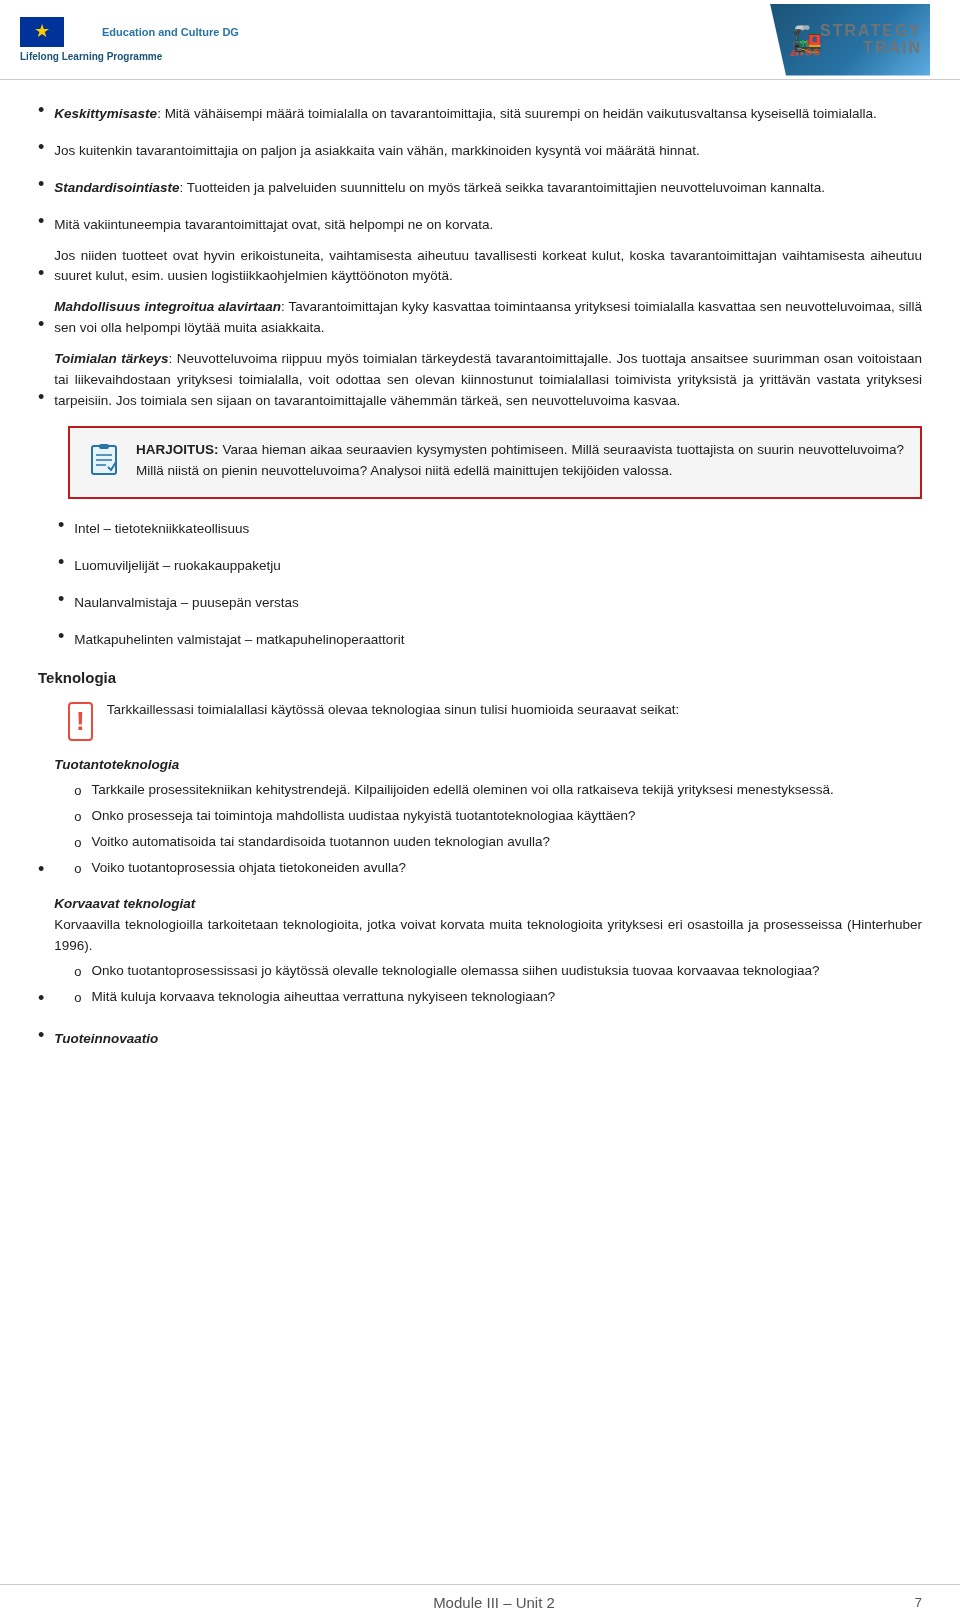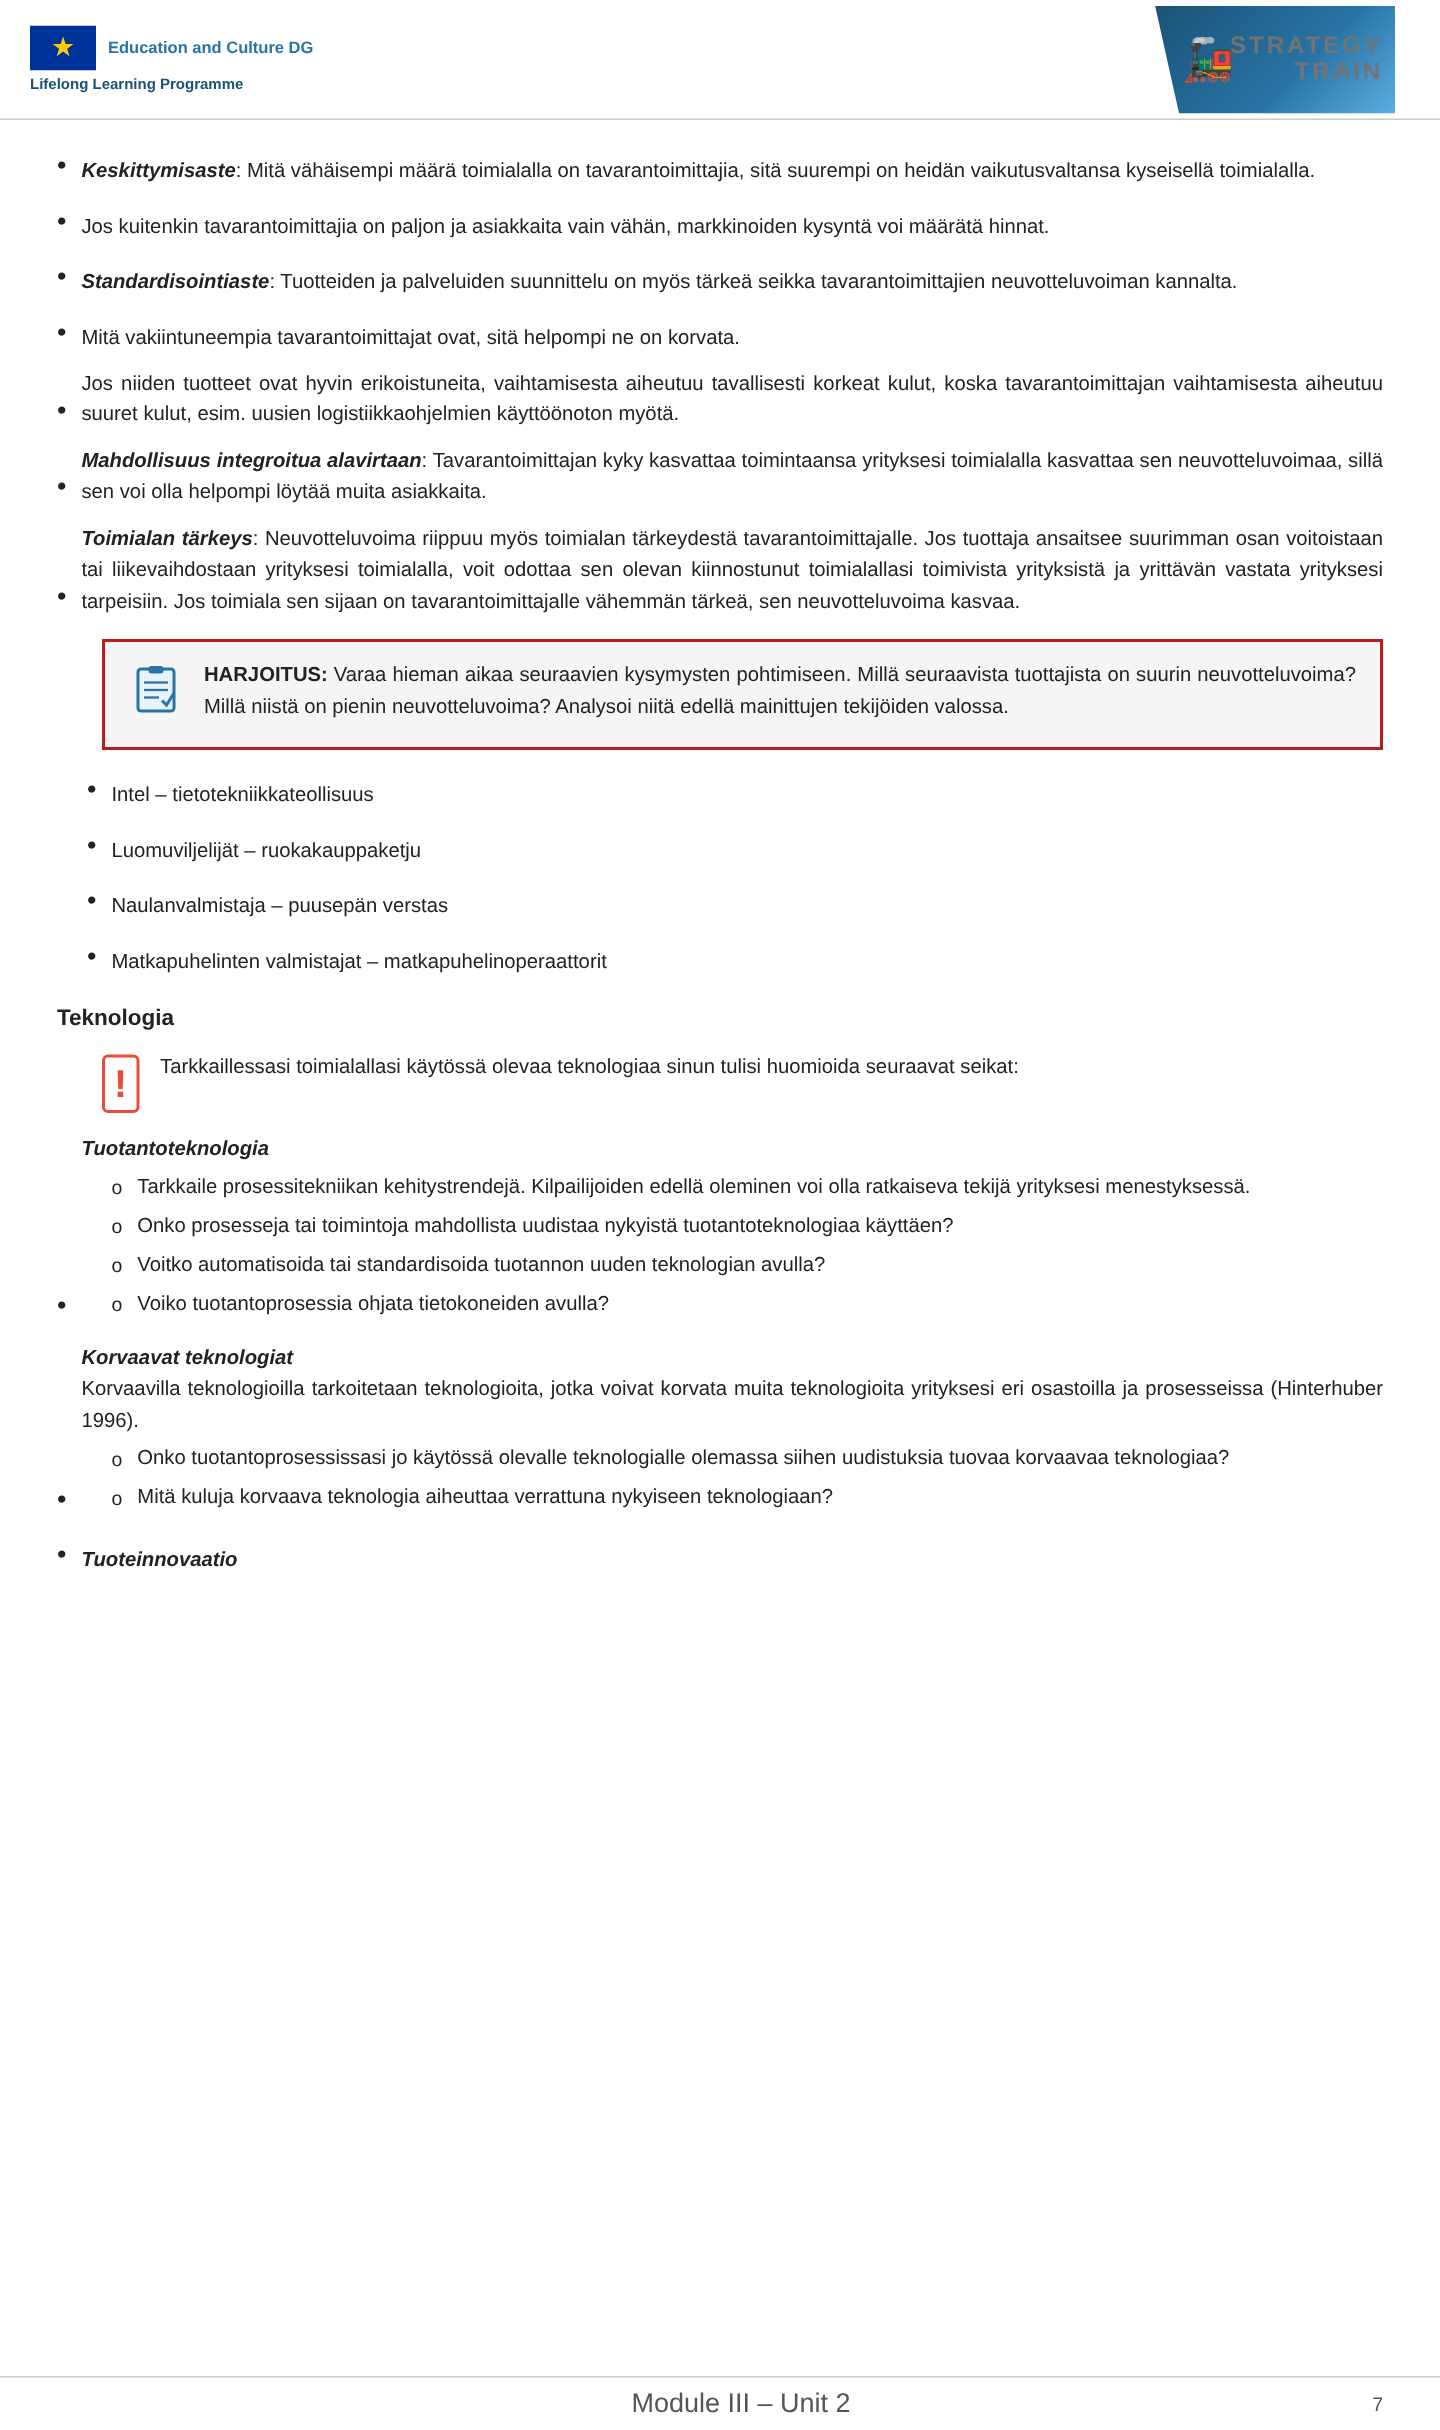--- a/index.html
+++ b/index.html
@@ -202,21 +202,21 @@
       bottom: 0;
       left: 0;
       right: 0;
       border-top: 1px solid #ccc;
       height: 36px;
       display: flex;
       align-items: center;
       justify-content: center;
     }
     .footer-text {
-      font-size: 18px;
+      font-size: 15px;
       color: #555;
       text-align: center;
       margin-left: 28px;
     }
     .footer-page {
       position: absolute;
       right: 38px;
       font-size: 13px;
       color: #555;
     }
@@ -252,21 +252,21 @@
     <div class="eu-logo">
 
       <svg class="eu-stars" viewBox="0 0 44 30" xmlns="http://www.w3.org/2000/svg">
         <rect width="44" height="30" fill="#003399"></rect>
         <g fill="#FFCC00">
 
           <text x="22" y="20" font-size="18" text-anchor="middle" fill="#FFCC00">★</text>
         </g>
       </svg>
       <div class="dg-text">
-        <div style="color:#2874a6;font-weight:bold;font-size:11px;">Education and Culture DG</div>
+        <div style="color:#2874a6;font-weight:bold;font-size:11px;margin-left:30px;">Education and Culture DG</div>
       </div>
     </div>
     <div class="lifelong-text">Lifelong Learning Programme</div>
   </div>
 
   <div class="strategy-logo">
     <div class="strategy-logo-box">
       <div class="st-bg"></div>
       <span class="st-train-icon">🚂</span>
       <div class="st-text">

